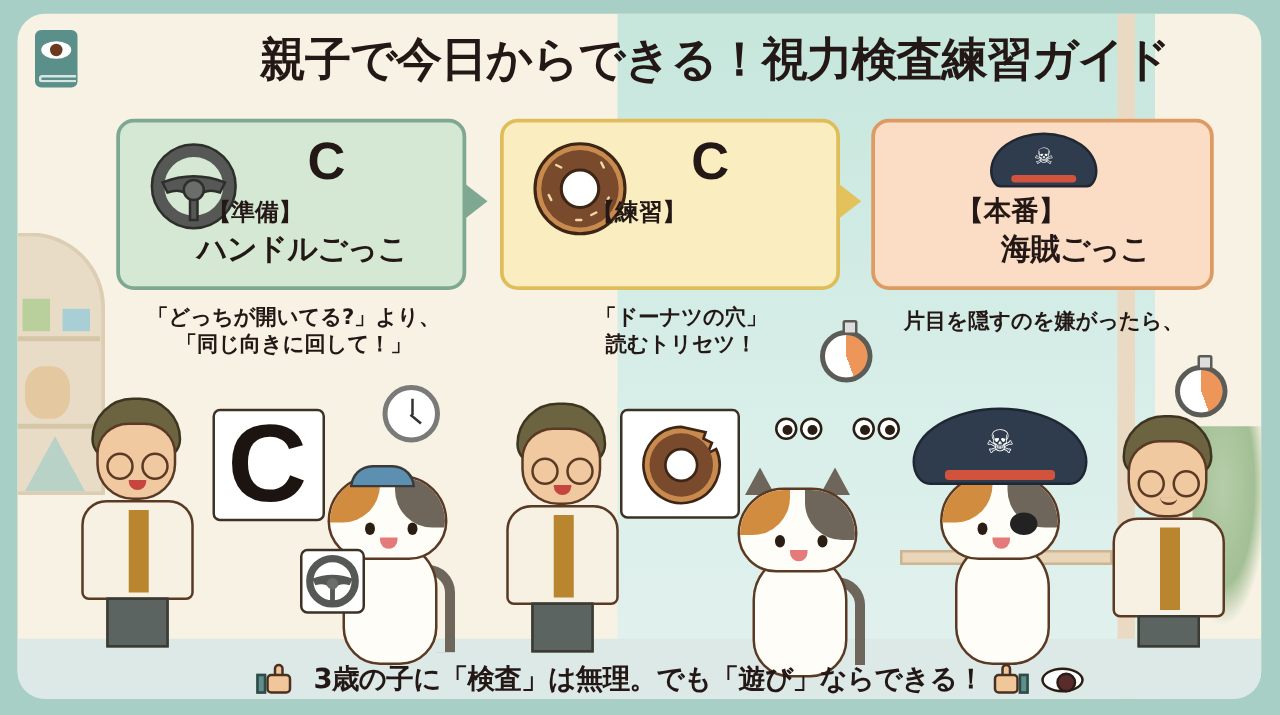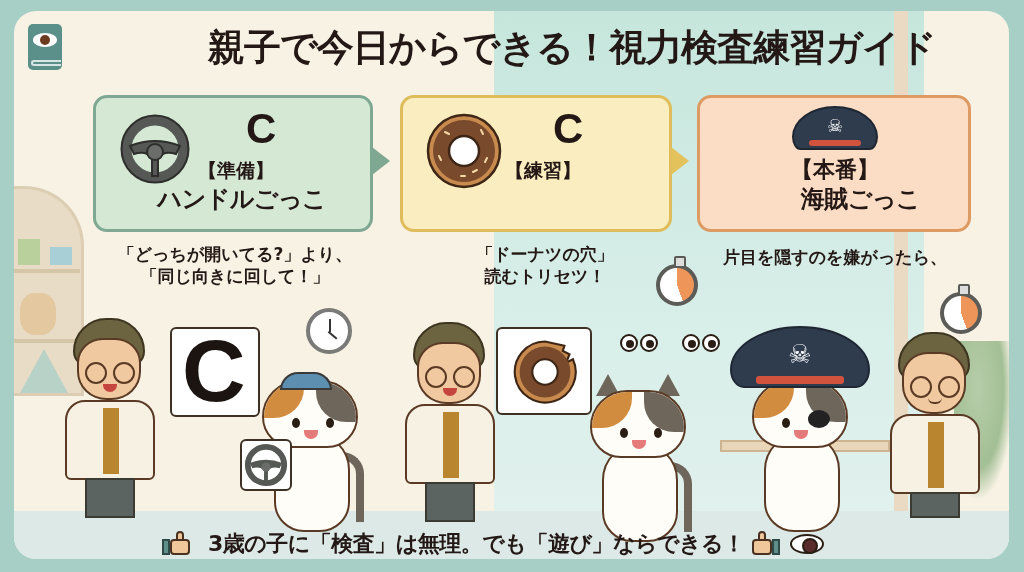--- a/index.html
+++ b/index.html
@@ -77,21 +77,21 @@
   }
   .arrow-1 { left: 372px; border-left-color: #7fa892; }
   .arrow-2 { left: 671px; border-left-color: #e3c25c; }
 
   .card-icon { position: absolute; }
   .card-c {
     position: absolute; font-size: 42px; font-weight: bold; line-height: 42px;
     font-family: "Liberation Sans", sans-serif;
   }
   .card-tag {
-    position: absolute; font-size: 19px; font-weight: bold; line-height: 24px; text-align: center;
+    position: absolute; font-size: 19px; font-weight: bold; line-height: 24px; text-align: left;
   }
   .card-name {
     position: absolute; font-size: 24px; font-weight: bold; line-height: 30px;
     text-align: right; white-space: nowrap; letter-spacing: -0.5px;
   }
 
   .desc {
     position: absolute; font-size: 17px; font-weight: bold; line-height: 22px;
     text-align: center; white-space: nowrap;
   }
@@ -189,21 +189,21 @@
 
   .plant {
     position: absolute; left: 940px; top: 330px; width: 60px; height: 160px;
     background: radial-gradient(ellipse at 40% 30%, #b6cda9 0%, #a3bf95 50%, transparent 70%);
   }
 
   
   .footer {
     position: absolute; left: 170px; top: 528px; width: 740px; height: 32px;
     font-size: 22px; font-weight: bold; line-height: 32px; white-space: nowrap;
-    display: flex; align-items: center; gap: 8px; letter-spacing: -0.5px;
+    display: flex; align-items: center; gap: 8px; letter-spacing: -0.5px; justify-content: center;
   }
   .thumb {
     display: inline-block; width: 30px; height: 26px; position: relative;
   }
   .thumb .palm { position:absolute; left:0; top:8px; width:20px; height:16px; background:#f0c79a; border:2px solid #4a3020; border-radius:4px; }
   .thumb .finger { position:absolute; left:6px; top:0; width:8px; height:12px; background:#f0c79a; border:2px solid #4a3020; border-radius:4px 4px 0 0; }
   .thumb .cuff { position:absolute; left:20px; top:8px; width:8px; height:16px; background:#5e8f8a; border:2px solid #2f4a47; }
   .eye-ic {
     display:inline-block; width:34px; height:20px; border-radius:50%; border:2px solid #2a1d14; background:#fff; position:relative;
   }

